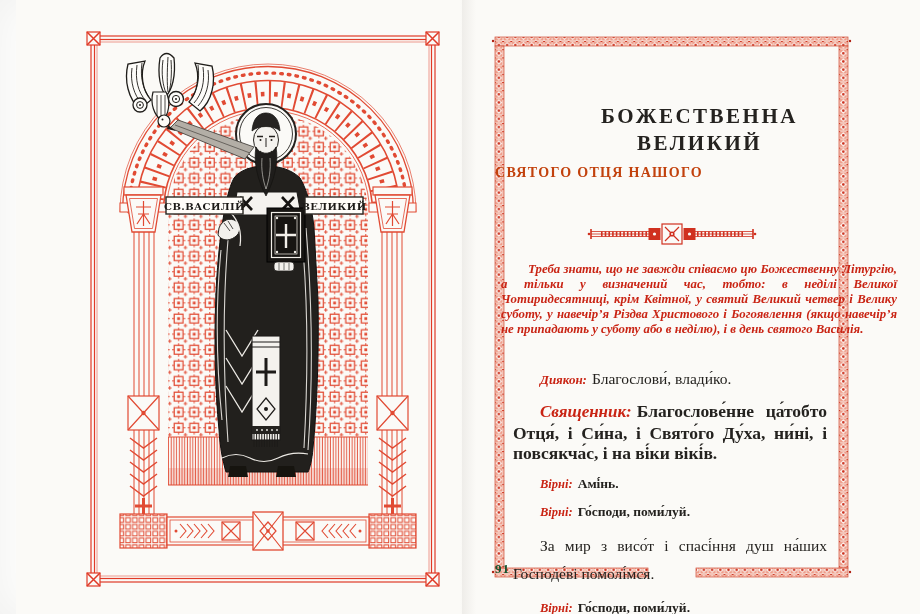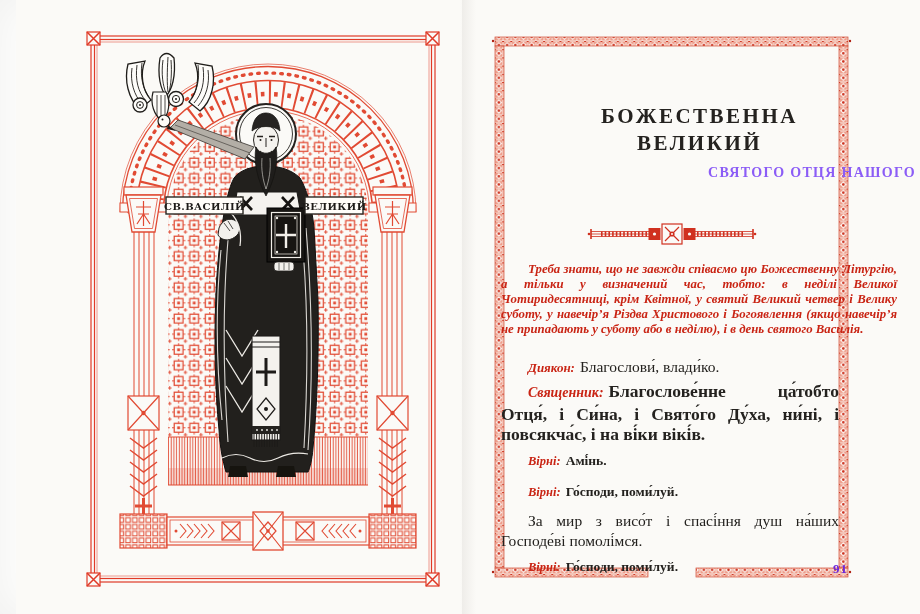--- a/index.html
+++ b/index.html
@@ -13,40 +13,40 @@
   .page-left{left:16px;width:462px;}
   .page-right{left:462px;width:458px;}
   .page-left::after{content:"";position:absolute;right:0;top:0;width:18px;height:100%;
     background:linear-gradient(to right, rgba(0,0,0,0), rgba(90,80,70,0.10));}
   .page-right::before{content:"";position:absolute;left:0;top:0;width:14px;height:100%;
     background:linear-gradient(to right, rgba(90,80,70,0.08), rgba(0,0,0,0));}
   .art{position:absolute;left:0;top:0;}
   .rp-border{position:absolute;left:0;top:0;}
   .rp-title{position:absolute;left:33px;top:103px;width:353px;text-align:center;
     font-size:21px;font-weight:bold;letter-spacing:2.5px;line-height:27px;color:#24221f;padding-left:28px;}
-  .rp-subtitle{position:absolute;left:33px;top:164px;width:421px;text-align:right;
-    font-size:14px;font-weight:bold;letter-spacing:1.3px;line-height:18px;color:#8b5cf6;}
+  .rp-subtitle{position:absolute;left:33px;top:164px;width:421px;text-align:left;
+    font-size:14px;font-weight:bold;letter-spacing:1.3px;line-height:18px;color:#c2410c;}
   .rp-ornament{position:absolute;left:33px;top:221px;width:353px;display:flex;justify-content:center;}
   .rubric{position:absolute;left:39px;top:262px;width:396px;margin:0;
     font-size:12.8px;line-height:15px;font-weight:bold;font-style:italic;
     color:#c92414;text-align:justify;text-indent:27px;}
   .dialogue{position:absolute;left:39px;top:357px;width:338px;color:#24221f;}
-  .dl{margin:0;text-indent:27px;text-align:justify;font-size:15.5px;line-height:19px;}
+  .dl{margin:12px;text-indent:27px;text-align:justify;font-size:15.5px;line-height:19px;}
   .dl .lab{color:#c92414;font-style:italic;font-weight:bold;font-size:13px;padding-right:5px;}
   .n1{margin-bottom:4px;}
   .n2{font-weight:bold;font-size:17.5px;line-height:20.5px;margin-bottom:4px;}
-  .n2 .lab{font-size:14px;}
-  .n3,.n5,.n7{font-size:13.5px;font-weight:bold;line-height:23px;}
+  .n2 .lab{font-size:17px;}
+  .n3,.n5,.n7{font-size:13.5px;font-weight:bold;line-height:15px;}
   .n3 .lab,.n5 .lab,.n7 .lab{font-size:12.5px;}
   .n3{margin-bottom:7px;}
   .n4{margin-bottom:4px;}
   .n5{margin-bottom:7px;}
-  .n6{line-height:20px;margin-bottom:4px;}
-  .pageno{position:absolute;left:33px;top:561px;width:353px;text-align:right;
-    font-size:13px;font-weight:bold;letter-spacing:1px;color:#6d28d9;}
+  .n6{line-height:28px;margin-bottom:4px;}
+  .pageno{position:absolute;left:33px;top:561px;width:353px;text-align:left;
+    font-size:13px;font-weight:bold;letter-spacing:1px;color:#14532d;}
 </style>
 </head>
 <body>
 
 <div class="stage">
 
   <div class="page page-left">
     <svg class="art" width="462" height="614" viewBox="0 0 462 614">
       <defs>
         <pattern id="latt" width="15.6" height="15.6" patternUnits="userSpaceOnUse">

